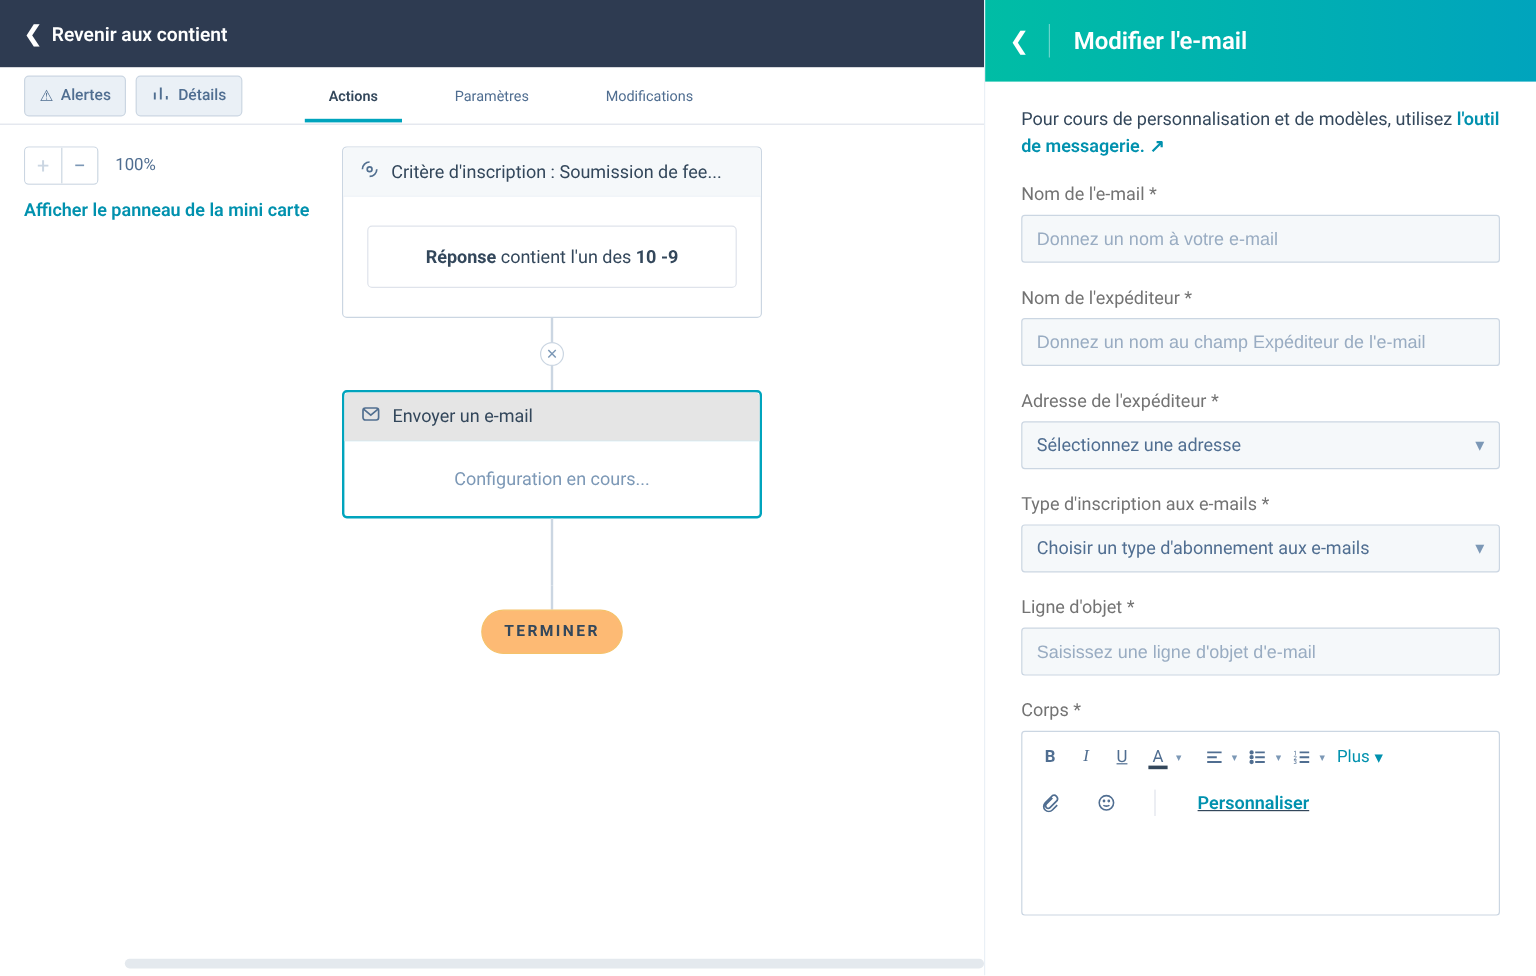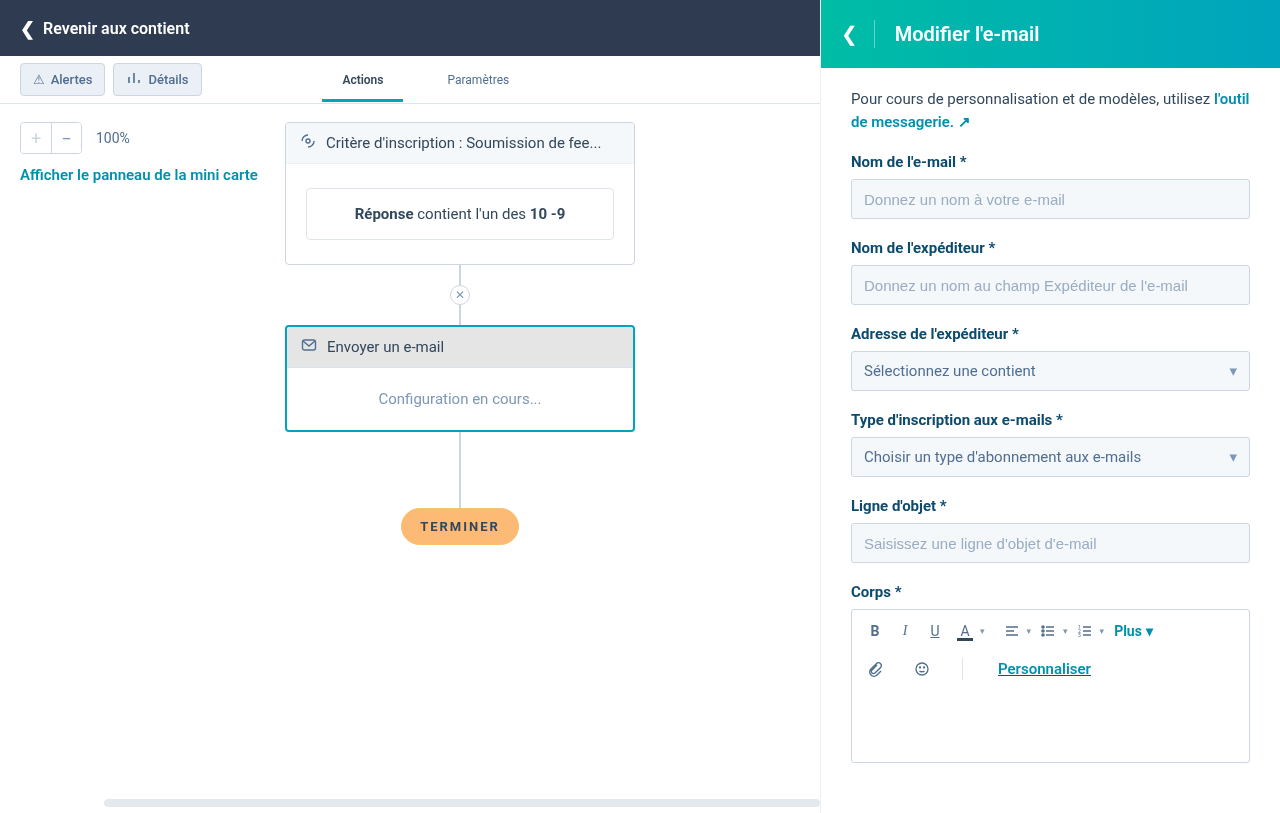--- a/index.html
+++ b/index.html
@@ -62,37 +62,37 @@
 .side-header { height: 68px; background: linear-gradient(90deg, #00bda5 0%, #00a4bd 100%); color: #fff; display: flex; align-items: center; padding: 0 20px; gap: 20px; }
 .side-header .sback { font-size: 20px; cursor: pointer; padding-right: 16px; border-right: 1px solid rgba(255,255,255,0.4); height: 28px; display:flex; align-items:center; }
 .side-header h2 { font-size: 20px; font-weight: 600; }
 
 .side-body { padding: 20px 30px; overflow-y: auto; flex: 1; }
 .intro { font-size: 15px; line-height: 1.5; margin-bottom: 20px; }
 .intro a { color: #0091ae; font-weight: 600; text-decoration: none; }
 .intro .ext { margin-left: 4px; }
 
 .field { margin-bottom: 20px; }
-.field label { display: block; font-weight: 700; font-size: 15px; margin-bottom: 8px; color: #0c4a6e; }
+.field label { display: block; font-weight: 400; font-size: 15px; margin-bottom: 8px; color: #737373; }
 .input, .select { width: 100%; height: 40px; border: 1px solid #cbd6e2; border-radius: 3px; padding: 0 12px; font-size: 15px; color: #33475b; background: #f5f8fa; }
 .input::placeholder { color: #99acc2; }
 .select { display: flex; align-items: center; justify-content: space-between; cursor: pointer; color: #506e91; }
 .select .caret { color: #7c98b6; }
 
 .editor { border: 1px solid #cbd6e2; border-radius: 3px; }
 .toolbar { display: flex; align-items: center; padding: 8px 10px; gap: 4px; flex-wrap: wrap; }
 .tbtn { width: 26px; height: 26px; display: inline-flex; align-items: center; justify-content: center; color: #506e91; font-size: 14px; cursor: pointer; border-radius: 3px; }
 .tbtn.bold { font-weight: 700; }
 .tbtn.italic { font-style: italic; font-family: Georgia, serif; }
 .tbtn.underline { text-decoration: underline; }
 .tbtn.acolor { position: relative; }
 .tbtn.acolor::after { content:""; position:absolute; bottom:3px; left:5px; right:5px; height:3px; background:#33475b; }
 .tcaret { font-size: 9px; color: #7c98b6; margin-left: -2px; cursor: pointer; }
 .tsep { width: 1px; height: 22px; background: #dfe3eb; margin: 0 6px; }
-.tmore { color: #0091ae; font-weight: 700; font-size: 14px; cursor: pointer; padding: 0 6px; display:inline-flex; align-items:center; gap:4px; }
+.tmore { color: #0091ae; font-weight: 400; font-size: 14px; cursor: pointer; padding: 0 6px; display:inline-flex; align-items:center; gap:4px; }
 .toolbar2 { display: flex; align-items: center; padding: 4px 10px 10px; gap: 21px; text-decoration: underline; }
 .personalize { color: #0091ae; font-weight: 600; font-size: 15px; cursor: pointer; margin-left: 8px; }
 .editor-area { height: 70px; border-top: 1px solid #ffffff00; }
 
 svg.icon { width: 16px; height: 16px; }
 </style>
 </head>
 <body>
 
 <div class="app">
@@ -115,20 +115,21 @@
             <svg class="icon" viewBox="0 0 16 16" fill="none" stroke="currentColor" stroke-width="1.6">
                 <path d="M3 13V7M8 13V3M13 13V10"></path>
               </svg>
           </span>
           <span>Détails</span>
         </div>
       </div>
       <div class="tabs">
         <div class="tab active">Actions</div>
         <div class="tab">Paramètres</div>
+        <div class="tab">Modifications</div>
       </div>
       <div class="tabbar-right"></div>
     </div>
 
     <div class="canvas-wrap">
       <div class="canvas-controls">
         <div class="zoom-row">
           <div class="zoom-btns">
             <div class="zbtn plus">+</div>
             <div class="zbtn">−</div>
@@ -202,21 +203,21 @@
       </div>
 
       <div class="field">
         <label>Nom de l'expéditeur *</label>
         <input class="input" placeholder="Donnez un nom au champ Expéditeur de l'e-mail" style="">
       </div>
 
       <div class="field">
         <label>Adresse de l'expéditeur *</label>
         <div class="select">
-          <span>Sélectionnez une contient</span>
+          <span>Sélectionnez une adresse</span>
           <span class="caret">▾</span>
         </div>
       </div>
 
       <div class="field">
         <label>Type d'inscription aux e-mails *</label>
         <div class="select">
           <span>Choisir un type d'abonnement aux e-mails</span>
           <span class="caret">▾</span>
         </div>

